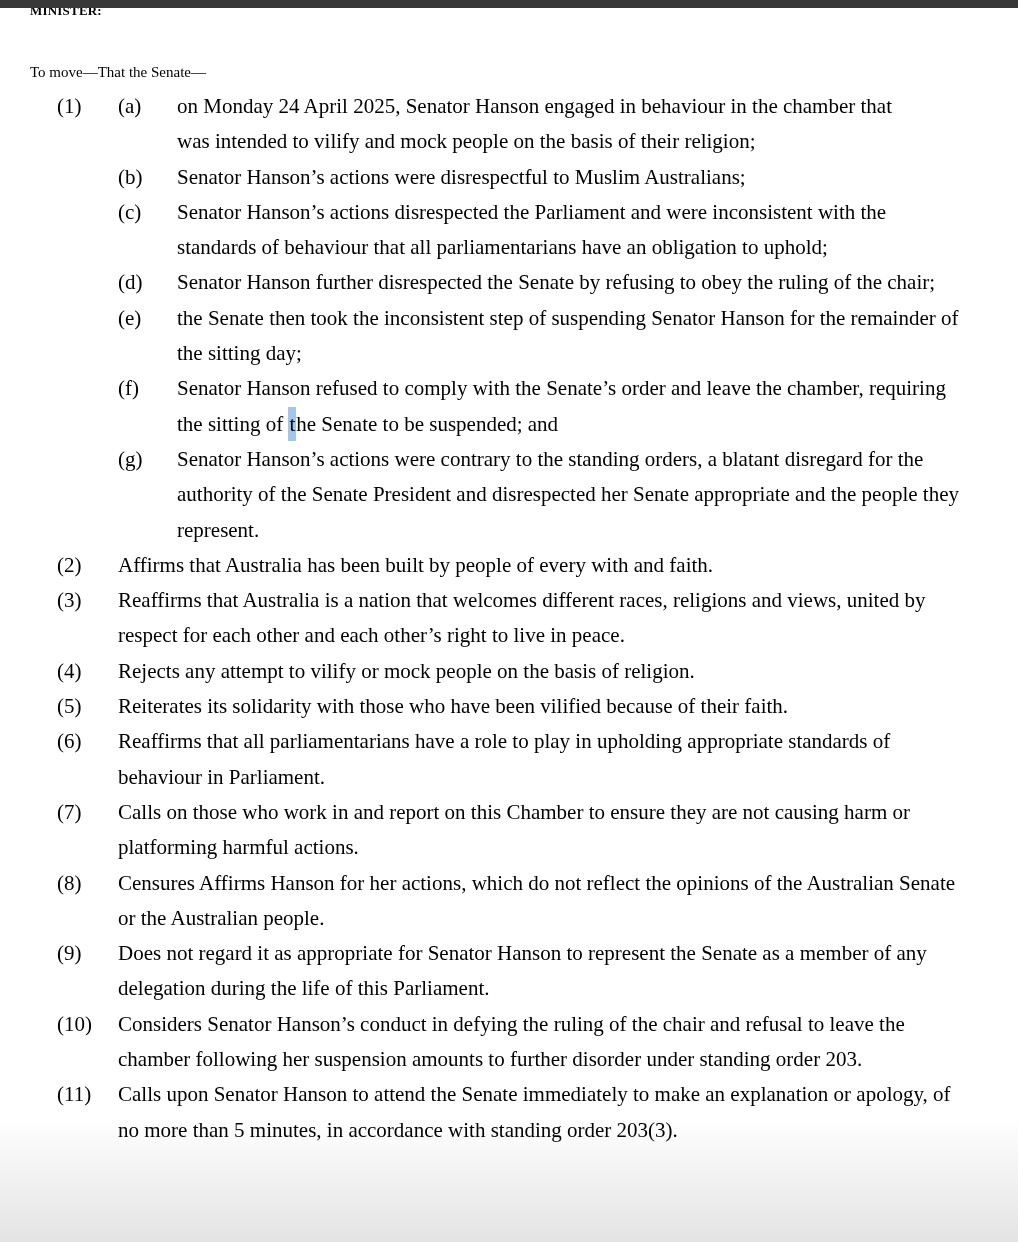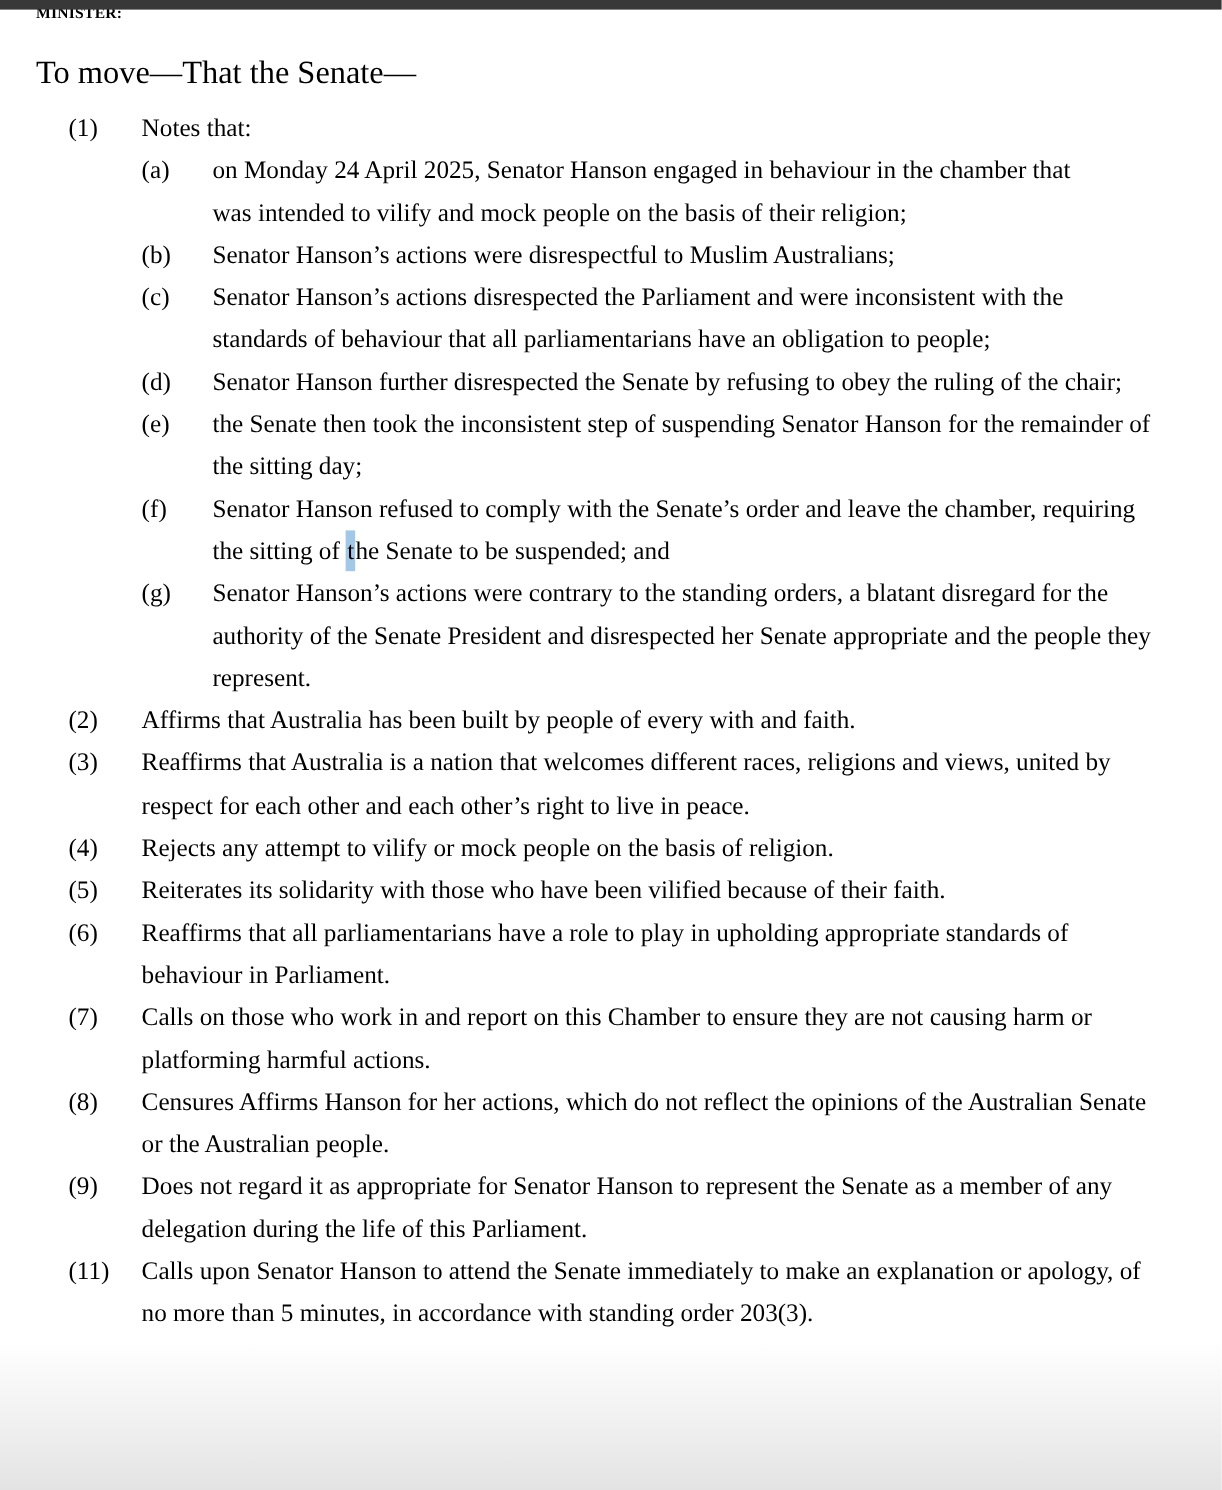--- a/index.html
+++ b/index.html
@@ -23,22 +23,22 @@
     position: absolute;
     top: 0; left: 30px;
     font-size: 13px;
     line-height: 21px;
     font-weight: bold;
     letter-spacing: 0.2px;
     z-index: 1;
   }
   .intro {
     position: absolute;
-    top: 50px; left: 30px;
-    font-size: 27px;
+    top: 62px; left: 30px;
+    font-size: 15px;
     line-height: 21px;
   }
   .list {
     position: absolute;
     top: 89px; left: 30px;
     width: 958px;
     font-size: 21px;
     line-height: 35.3px;
   }
   .item { position: relative; padding-left: 88px; }
@@ -60,35 +60,34 @@
 
 <div class="heading">MINISTER:</div>
 <div class="topbar"></div>
 
 <div class="intro">To move—That the Senate—</div>
 
 <div class="list">
 
   <div class="item">
     <span class="num">(1)</span>
-    <div class="txt">Notes that:</div>
 
     <div class="sub">
       <span class="num">(a)</span>
       <div class="txt">on Monday 24 April 2025, Senator Hanson engaged in behaviour in the chamber that
 was intended to vilify and mock people on the basis of their religion;</div>
     </div>
     <div class="sub">
       <span class="num">(b)</span>
       <div class="txt">Senator Hanson’s actions were disrespectful to Muslim Australians;</div>
     </div>
     <div class="sub">
       <span class="num">(c)</span>
       <div class="txt">Senator Hanson’s actions disrespected the Parliament and were inconsistent with the
-standards of behaviour that all parliamentarians have an obligation to people;</div>
+standards of behaviour that all parliamentarians have an obligation to uphold;</div>
     </div>
     <div class="sub">
       <span class="num">(d)</span>
       <div class="txt">Senator Hanson further disrespected the Senate by refusing to obey the ruling of the chair;</div>
     </div>
     <div class="sub">
       <span class="num">(e)</span>
       <div class="txt">the Senate then took the inconsistent step of suspending Senator Hanson for the remainder of
 the sitting day;</div>
     </div>
@@ -136,20 +135,25 @@
     <span class="num">(8)</span>
     <div class="txt">Censures Affirms Hanson for her actions, which do not reflect the opinions of the Australian Senate
 or the Australian people.</div>
   </div>
   <div class="item">
     <span class="num">(9)</span>
     <div class="txt">Does not regard it as appropriate for Senator Hanson to represent the Senate as a member of any
 delegation during the life of this Parliament.</div>
   </div>
   <div class="item">
+    <span class="num">(10)</span>
+    <div class="txt">Considers Senator Hanson’s conduct in defying the ruling of the chair and refusal to leave the
+chamber following her suspension amounts to further disorder under standing order 203.</div>
+  </div>
+  <div class="item">
     <span class="num">(11)</span>
     <div class="txt">Calls upon Senator Hanson to attend the Senate immediately to make an explanation or apology, of
 no more than 5 minutes, in accordance with standing order 203(3).</div>
   </div>
 
 </div>
 
 <div class="fade"></div>
 
 </body></html>

